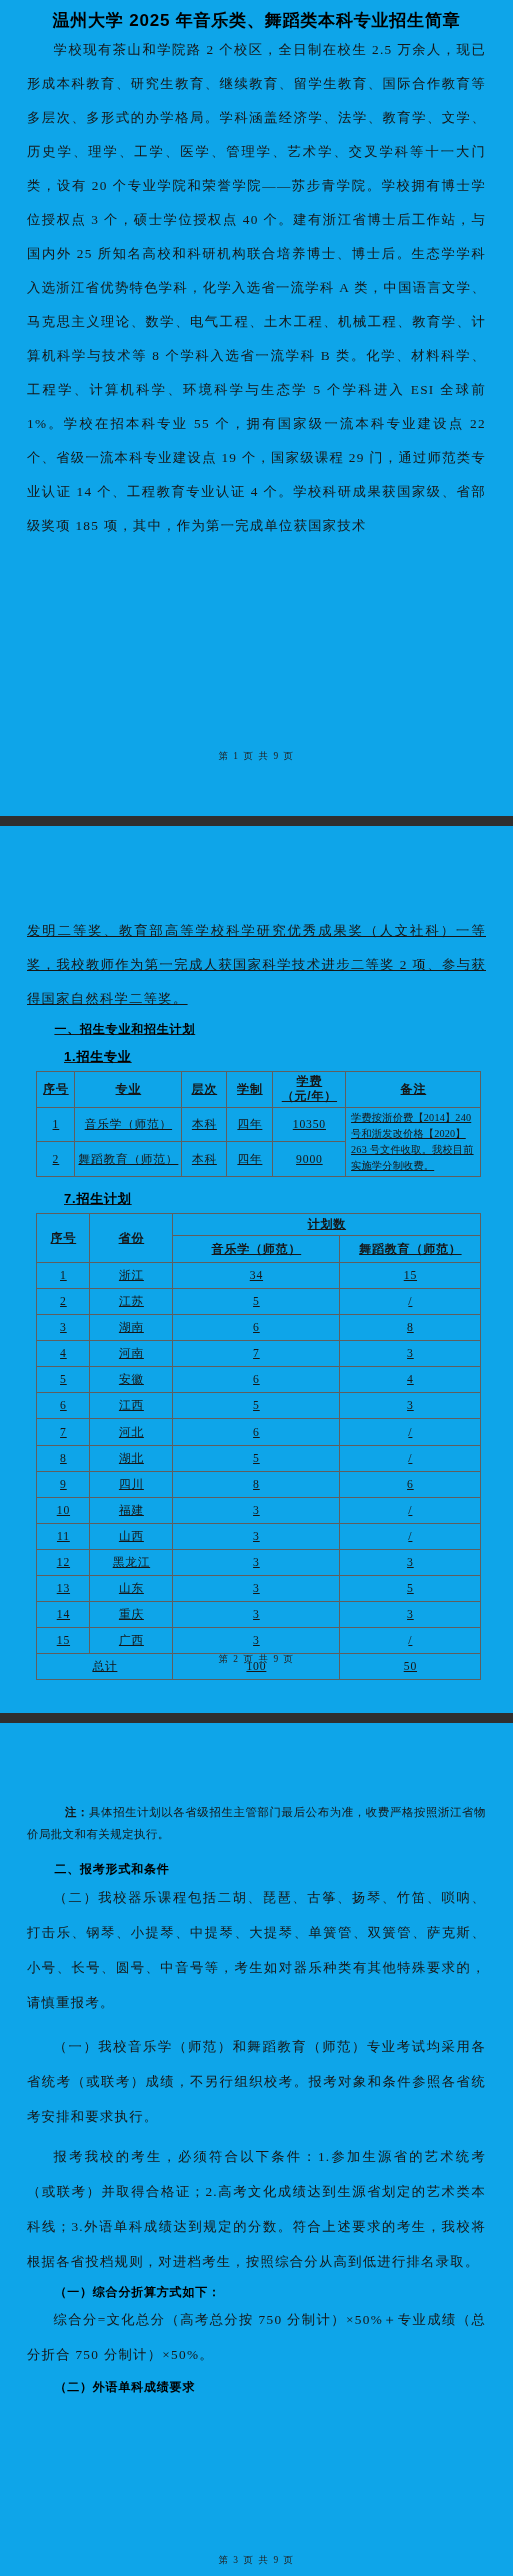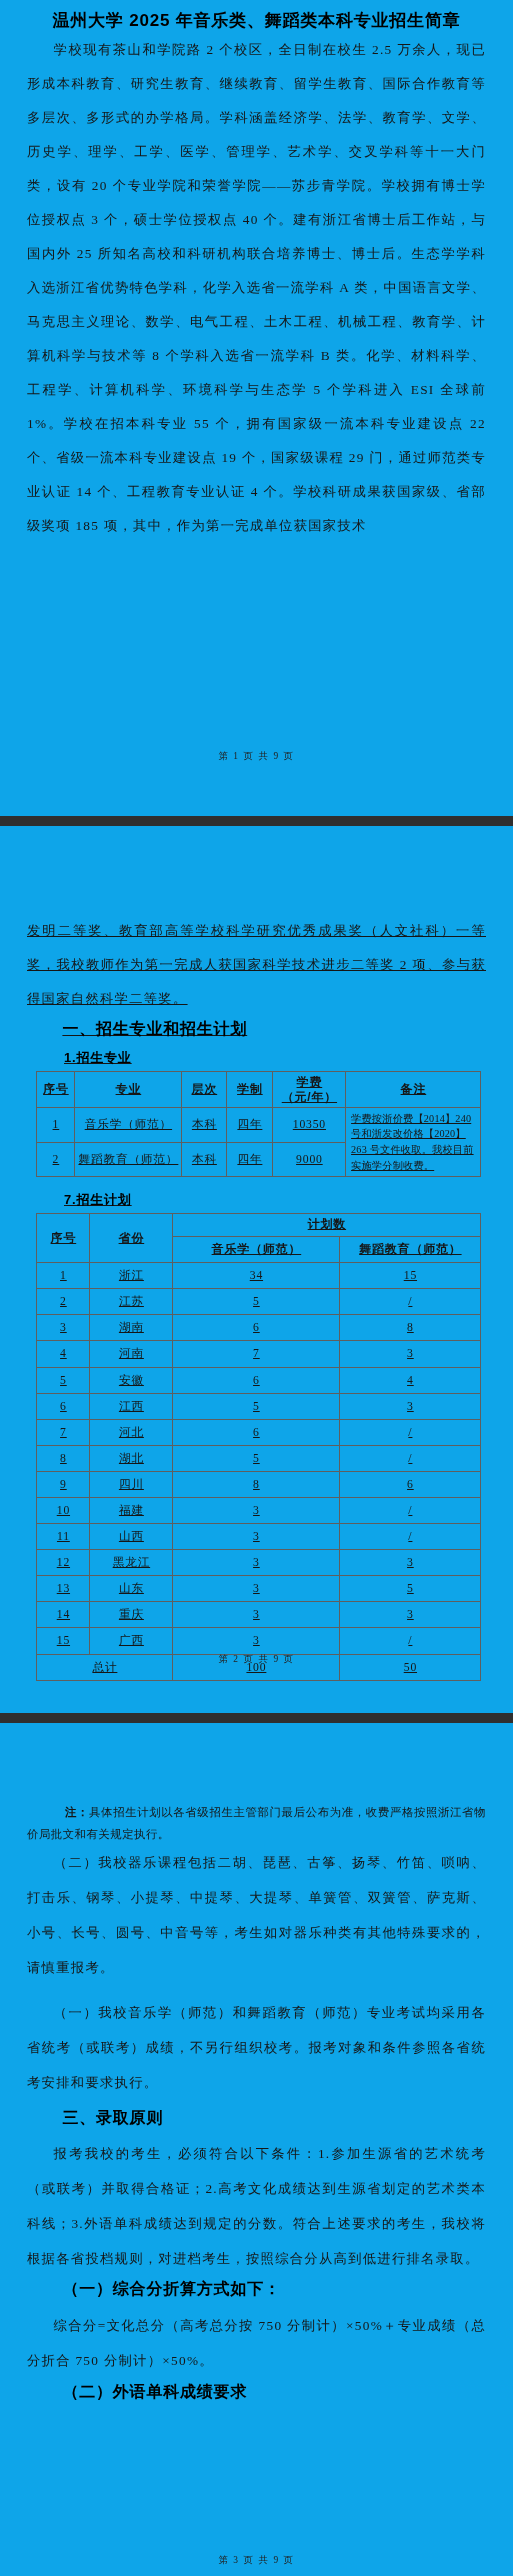--- a/index.html
+++ b/index.html
@@ -31,22 +31,22 @@
 
   .note-para {
     font-family:"Liberation Serif","DejaVu Serif",serif;
     font-size:11.4px; line-height:22px; letter-spacing:0.5px;
     text-align:justify; text-indent:38px; margin:0; color:#161616;
   }
   .note-para b { font-weight:bold; }
 
   .heading {
     font-family:"Liberation Sans","DejaVu Sans",sans-serif;
-    font-weight:bold; font-size:16px; line-height:20.4px;
-    margin:8px; padding-left:27.4px; color:#000; letter-spacing:0.8px;
+    font-weight:bold; font-size:12px; line-height:20.4px;
+    margin:0; padding-left:27.4px; color:#000; letter-spacing:0.8px;
   }
   .subheading {
     font-family:"Liberation Sans","DejaVu Sans",sans-serif;
     font-weight:bold; font-size:13px; line-height:19px;
     margin:0; padding-left:37px; color:#000; letter-spacing:0.8px;
   }
 
   table.doc-table {
     border-collapse:collapse; table-layout:fixed;
     margin-left:9.4px; width:444px;
@@ -272,24 +272,24 @@
     </table>
 
     <div class="page-footer">第 2 页 共 9 页</div>
   </div>
 
   <div class="page-break"></div>
 
   <div class="page page3">
     <p class="note-para"><b>注：</b><span>具体招生计划以各省级招生主管部门最后公布为准，收费严格按照浙江省物价局批文和有关规定执行。</span></p>
 
+    <h2 class="heading mt18">二、报考形式和条件</h2>
     <p class="para">（二）我校器乐课程包括二胡、琵琶、古筝、扬琴、竹笛、唢呐、打击乐、钢琴、小提琴、中提琴、大提琴、单簧管、双簧管、萨克斯、小号、长号、圆号、中音号等，考生如对器乐种类有其他特殊要求的，请慎重报考。</p>
     <p class="para mt12">（一）我校音乐学（师范）和舞蹈教育（师范）专业考试均采用各省统考（或联考）成绩，不另行组织校考。报考对象和条件参照各省统考安排和要求执行。</p>
 
-    <h2 class="heading">三、录取原则</h2>
     <p class="para mt6">报考我校的考生，必须符合以下条件：1.参加生源省的艺术统考（或联考）并取得合格证；2.高考文化成绩达到生源省划定的艺术类本科线；3.外语单科成绩达到规定的分数。符合上述要求的考生，我校将根据各省投档规则，对进档考生，按照综合分从高到低进行排名录取。</p>
 
     <h2 class="heading mt4">（一）综合分折算方式如下：</h2>
     <p class="para">综合分=文化总分（高考总分按 750 分制计）×50%＋专业成绩（总分折合 750 分制计）×50%。</p>
 
     <h2 class="heading mt6">（二）外语单科成绩要求</h2>
 
     <div class="page-footer">第 3 页 共 9 页</div>
   </div>
 

